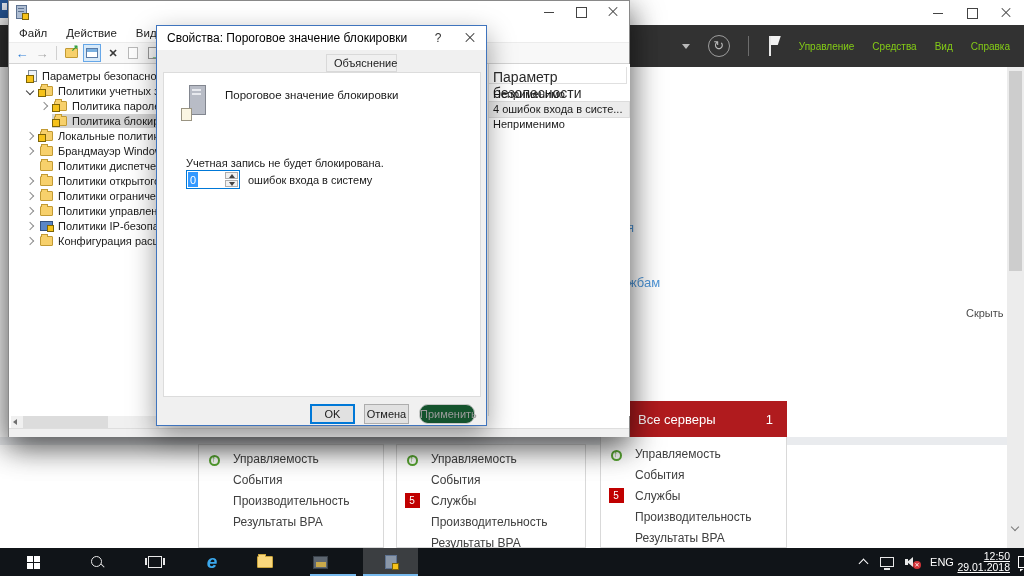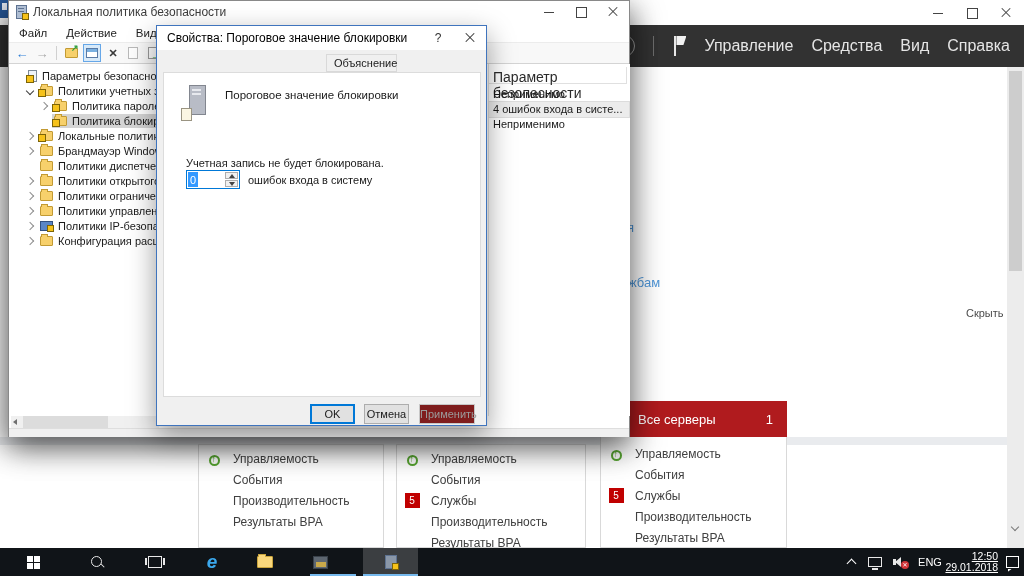--- a/index.html
+++ b/index.html
@@ -12,21 +12,21 @@
   #sm-app-fragment::after { content:""; position:absolute; left:2px; top:3px; width:5px; height:7px; background:#e8eef7; }
   .winbtns { position:absolute; top:0; right:0; height:25px; display:flex; }
   .wbtn { width:34px; height:25px; position:relative; }
   .wbtn.min::before { content:""; position:absolute; left:11px; top:13px; width:10px; border-top:1px solid #444; }
   .wbtn.max::before { content:""; position:absolute; left:11px; top:8px; width:9px; height:9px; border:1px solid #444; }
   .wbtn.close::before,.wbtn.close::after { content:""; position:absolute; left:10px; top:12px; width:12px; border-top:1px solid #444; }
   .wbtn.close::before { transform:rotate(45deg); } .wbtn.close::after { transform:rotate(-45deg); }
 
   #sm-menubar { position:absolute; left:0; top:25px; width:1024px; height:42px; background:#323232; }
   #sm-menubar .right { position:absolute; right:14px; top:0; height:42px; display:flex; align-items:center; gap:18px; }
-  .sm-menu-item { color:#e5e5e5; font-size:16px; cursor:default; }
+  .sm-menu-item { color:#84cc16; font-size:10px; cursor:default; }
   .caret-down { width:0; height:0; border-left:4px solid transparent; border-right:4px solid transparent; border-top:5px solid #b9b9b9; }
   .refresh-ic { width:22px; height:22px; border:1.5px solid #9d9d9d; border-radius:50%; color:#b9b9b9; font-size:13px; line-height:19px; text-align:center; }
   .refresh-ic::before { content:"\21bb"; }
   .vsep { width:1px; height:20px; background:#6d6d6d; }
   .flag-ic { position:relative; width:14px; height:22px; }
   .flag-ic::before { content:""; position:absolute; left:2px; top:1px; width:2px; height:20px; background:#e8e8e8; }
   .flag-ic::after { content:""; position:absolute; left:4px; top:1px; width:10px; height:9px; background:#f2f2f2; clip-path:polygon(0 0,100% 0,70% 100%,0 100%); }
 
   #sm-content { position:absolute; left:0; top:67px; width:1024px; height:481px; background:#fff; }
   .sm-link { position:absolute; color:#4f96d8; font-size:13px; }
@@ -128,42 +128,42 @@
   #spin-value { font-size:11px; color:#fff; background:#3399ff; padding:2px 2px 0 2px; height:15px; margin:1px 0 0 1px; }
   #spin-btns { margin-left:auto; width:15px; display:flex; flex-direction:column; gap:1px; padding:1px; }
   .spin-btn { flex:1; background:#f0f0f0; border:1px solid #adadad; display:flex; align-items:center; justify-content:center; }
   .tri-up { width:0; height:0; border-left:3px solid transparent; border-right:3px solid transparent; border-bottom:4px solid #444; }
   .tri-dn { width:0; height:0; border-left:3px solid transparent; border-right:3px solid transparent; border-top:4px solid #444; }
   #spin-label { position:absolute; left:84px; top:101px; font-size:11px; color:#1a1a1a; }
 
   .btn { position:absolute; top:378px; height:20px; font-size:11px; color:#1a1a1a; background:#e1e1e1; border:1px solid #adadad; text-align:center; padding-top:3px; }
   #btn-ok { left:153px; width:45px; border:2px solid #0078d7; padding-top:2px; }
   #btn-cancel { left:207px; width:45px; }
-  #btn-apply { left:262px; width:56px; color:#9b9b9b; background:#7f1d1d; border-color:#c7c7c7; }
+  #btn-apply { left:262px; width:56px; color:#9b9b9b; background:#14532d; border-color:#c7c7c7;border-radius:9px; }
 
   
   #taskbar { position:absolute; left:0; top:548px; width:1024px; height:28px; background:#101418; z-index:50; }
   .tbicon { position:absolute; top:0; width:40px; height:28px; display:flex; align-items:center; justify-content:center; }
   .start-grid { display:grid; grid-template-columns:6px 6px; grid-template-rows:6px 6px; gap:1px; }
   .start-grid span { background:#fff; }
   .search-ic { position:relative; width:13px; height:13px; }
   .search-ic::before { content:""; position:absolute; left:0; top:0; width:9px; height:9px; border:1.5px solid #e8e8e8; border-radius:50%; }
   .search-ic::after { content:""; position:absolute; left:9px; top:9px; width:5px; border-top:1.5px solid #e8e8e8; transform:rotate(45deg); }
   .taskview-ic { position:relative; width:14px; height:12px; border:1.5px solid #e8e8e8; }
   .taskview-ic::before { content:""; position:absolute; left:-4px; top:1px; width:2px; height:7px; background:#e8e8e8; }
   .taskview-ic::after { content:""; position:absolute; right:-4px; top:1px; width:2px; height:7px; background:#e8e8e8; }
   .ie-ic::before { content:"e"; color:#3ba8ec; font-size:19px; font-style:italic; font-weight:bold; line-height:19px; }
   .explorer-ic { position:relative; width:16px; height:12px; background:#f9d77c; border:1px solid #caa53d; border-radius:1px; }
   .explorer-ic::before { content:""; position:absolute; left:0; top:-3px; width:6px; height:2px; background:#f9d77c; border:1px solid #caa53d; border-bottom:none; }
   .srvmgr-ic { position:relative; width:15px; height:13px; background:#5d6670; border:1px solid #39414a; }
   .srvmgr-ic::after { content:""; position:absolute; left:2px; bottom:1px; width:10px; height:5px; background:#c8a84a; }
   .lsp-task-ic { position:relative; width:12px; height:14px; background:#8a97a8; border:1px solid #5d7291; }
   .underline-bar { position:absolute; bottom:0; height:2px; background:#76b9ed; }
   #task-lsp-btn { position:absolute; left:363px; top:0; width:55px; height:28px; background:rgba(255,255,255,.18); }
-  .tray { position:absolute; top:0; height:28px; display:flex; align-items:center; justify-content:center; color:#fff; }
+  .tray { position:absolute; top:0; height:28px; display:flex; align-items:center; justify-content:center; color:#fff;margin-left:12px; }
   .chv-up { width:7px; height:7px; border-left:1.5px solid #fff; border-top:1.5px solid #fff; transform:rotate(45deg); margin-top:3px; }
   .net-ic { position:relative; width:14px; height:10px; border:1.5px solid #e8e8e8; }
   .net-ic::after { content:""; position:absolute; left:3px; bottom:-4px; width:6px; height:2px; background:#e8e8e8; }
   .spk-ic { position:relative; width:14px; height:12px; }
   .spk-ic::before { content:""; position:absolute; left:0; top:3px; width:3px; height:6px; background:#e8e8e8; }
   .spk-ic::after { content:""; position:absolute; left:2px; top:1px; border-top:5px solid transparent; border-bottom:5px solid transparent; border-right:6px solid #e8e8e8; }
   .spk-badge { position:absolute; right:-2px; bottom:-1px; width:8px; height:8px; background:#d13438; border-radius:50%; color:#fff; font-size:6px; line-height:8px; text-align:center; }
   .spk-badge::before { content:"\2715"; }
   #tray-lang { font-size:11px; }
   #tray-clock { flex-direction:column; line-height:11px; font-size:10.5px; text-align:right; align-items:flex-end; }
@@ -284,21 +284,20 @@
     <div id="sm-scroll-thumb"></div>
     <div id="sm-scroll-down"></div>
   </div>
 </div>
 
 <div id="lsp">
   <div id="lsp-titlebar">
     <span class="lsp-ic">
         <span class="lock-sub"></span>
       </span>
-    <span id="lsp-title">Локальная политика безопасности</span>
     <div class="winbtns">
       <div class="wbtn min"></div>
       <div class="wbtn max"></div>
       <div class="wbtn close"></div>
     </div>
   </div>
 
   <div id="lsp-menubar">
     <span class="lsp-menu-item">Файл</span>
     <span class="lsp-menu-item">Действие</span>

